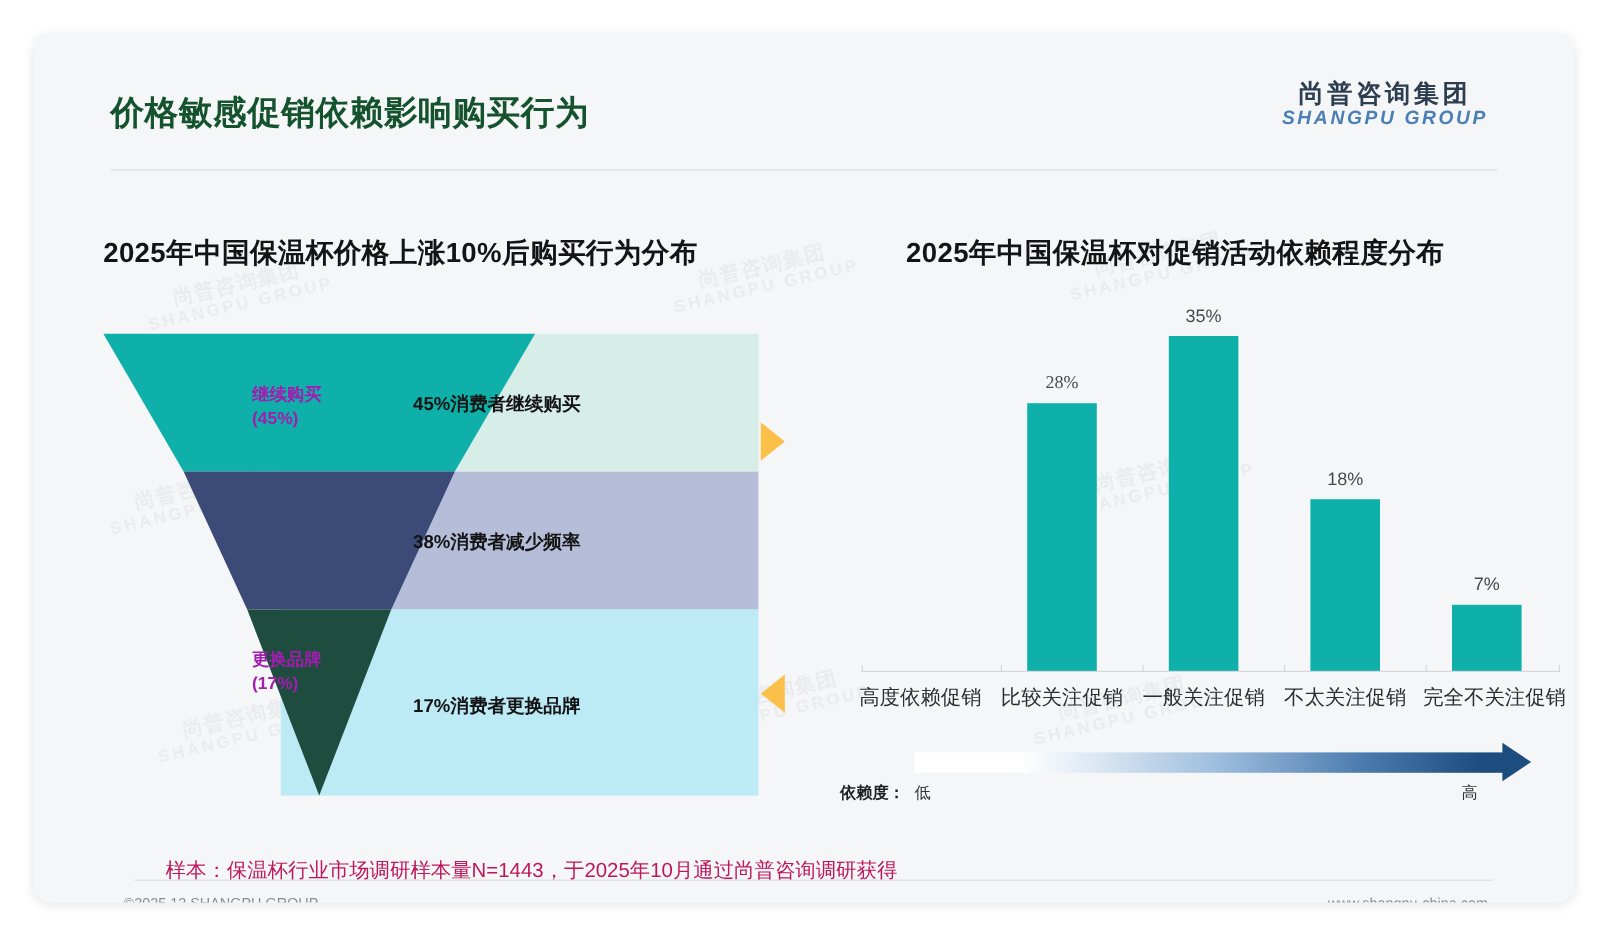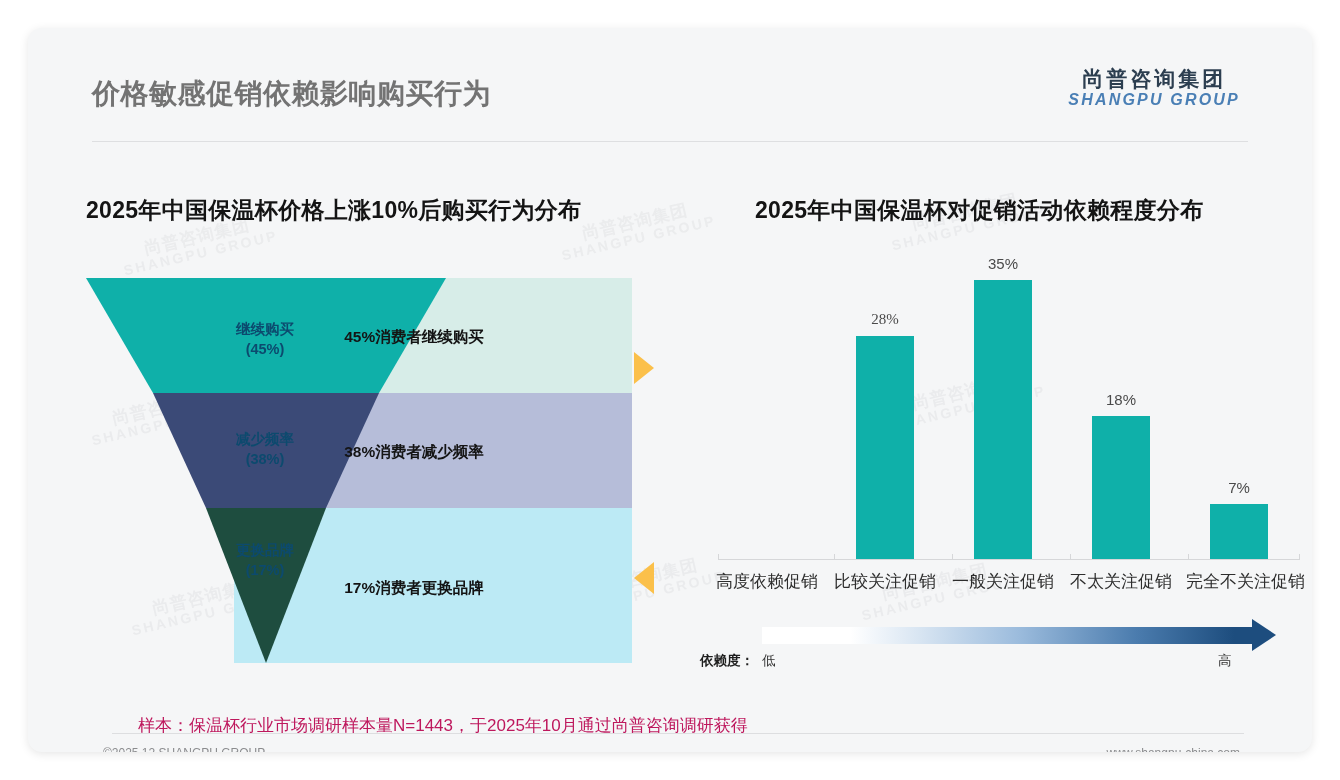--- a/index.html
+++ b/index.html
@@ -37,21 +37,21 @@
   }
   .wm .cn{font-size:17px;letter-spacing:1px;display:block;}
   .wm .en{font-size:14px;letter-spacing:2.5px;display:block;}
 
   
   .hdr{
     position:absolute;left:0;top:0;width:100%;height:92px;z-index:3;
   }
   .hdr-title{
     position:absolute;left:64px;top:66px;
-    font-size:28px;font-weight:bold;color:#737373;
+    font-size:28px;font-weight:bold;color:#14532d;
     letter-spacing:0.5px;
     transform:translateY(-50%);
   }
   .logo{
     position:absolute;right:72px;top:60px;
     transform:translateY(-50%);
     text-align:center;
   }
   .logo .cn{
     font-size:21px;font-weight:bold;color:#2c3e50;letter-spacing:3px;
@@ -71,22 +71,22 @@
     position:absolute;z-index:3;
     font-size:23px;font-weight:bold;color:#141414;letter-spacing:0.3px;
   }
   #left-title{left:58px;top:167px;}
   #right-title{left:727px;top:167px;}
 
   
   .funnel-wrap{position:absolute;left:58px;top:250px;width:560px;height:400px;z-index:3;}
   .funnel-svg{position:absolute;left:0;top:0;}
   .seg-label{
-    position:absolute;color:#0c4a6e;font-weight:bold;font-size:14.5px;
-    text-align:center;line-height:1.35;white-space:nowrap;
+    position:absolute;color:#a21caf;font-weight:bold;font-size:14.5px;
+    text-align:left;line-height:1.35;white-space:nowrap;
   }
   .panel-label{
     position:absolute;color:#141414;font-weight:bold;font-size:15.5px;
     white-space:nowrap;
   }
   .tri{position:absolute;width:0;height:0;z-index:4;}
   .tri-right{
     border-top:16px solid transparent;
     border-bottom:16px solid transparent;
     border-left:20px solid #fbc04a;
@@ -215,24 +215,20 @@
         <rect x="148" y="230" width="398" height="155" fill="#bceaf5"></rect>
 
         <polygon points="0,0 360,0 293,115 67,115" fill="#0fb0a9"></polygon>
         <polygon points="67,115 293,115 240,230 120,230" fill="#3b4a77"></polygon>
         <polygon points="120,230 240,230 180,385" fill="#1e4d3f"></polygon>
       </svg>
 
       <div class="seg-label" style="left:124px;top:42px;width:110px;">
         <span>继续购买</span><br>
         <span>(45%)</span>
-      </div>
-      <div class="seg-label" style="left:124px;top:152px;width:110px;">
-        <span>减少频率</span><br>
-        <span>(38%)</span>
       </div>
       <div class="seg-label" style="left:124px;top:263px;width:110px;">
         <span>更换品牌</span><br>
         <span>(17%)</span>
       </div>
 
       <div class="panel-label" style="left:328px;top:49px;transform:translateX(-50%);">45%消费者继续购买</div>
       <div class="panel-label" style="left:328px;top:164px;transform:translateX(-50%);">38%消费者减少频率</div>
       <div class="panel-label" style="left:328px;top:300px;transform:translateX(-50%);">17%消费者更换品牌</div>
 

